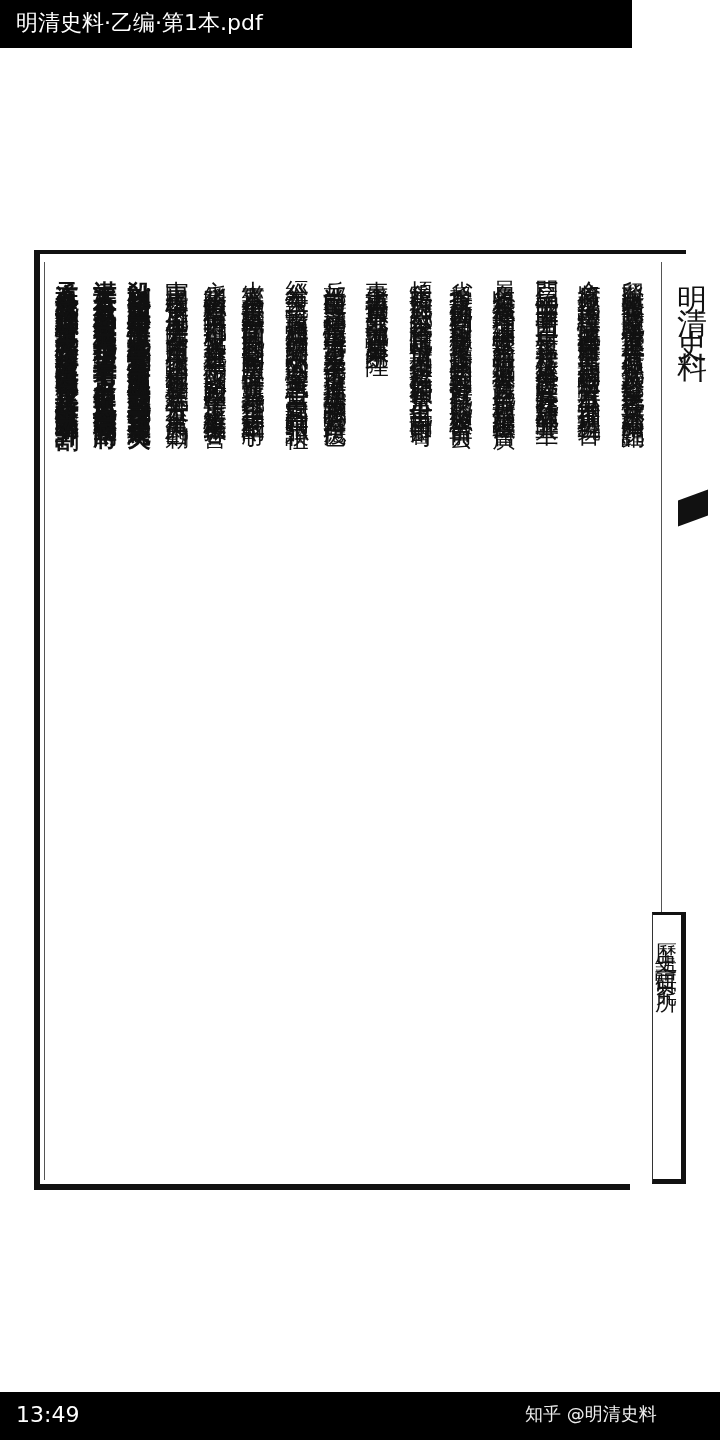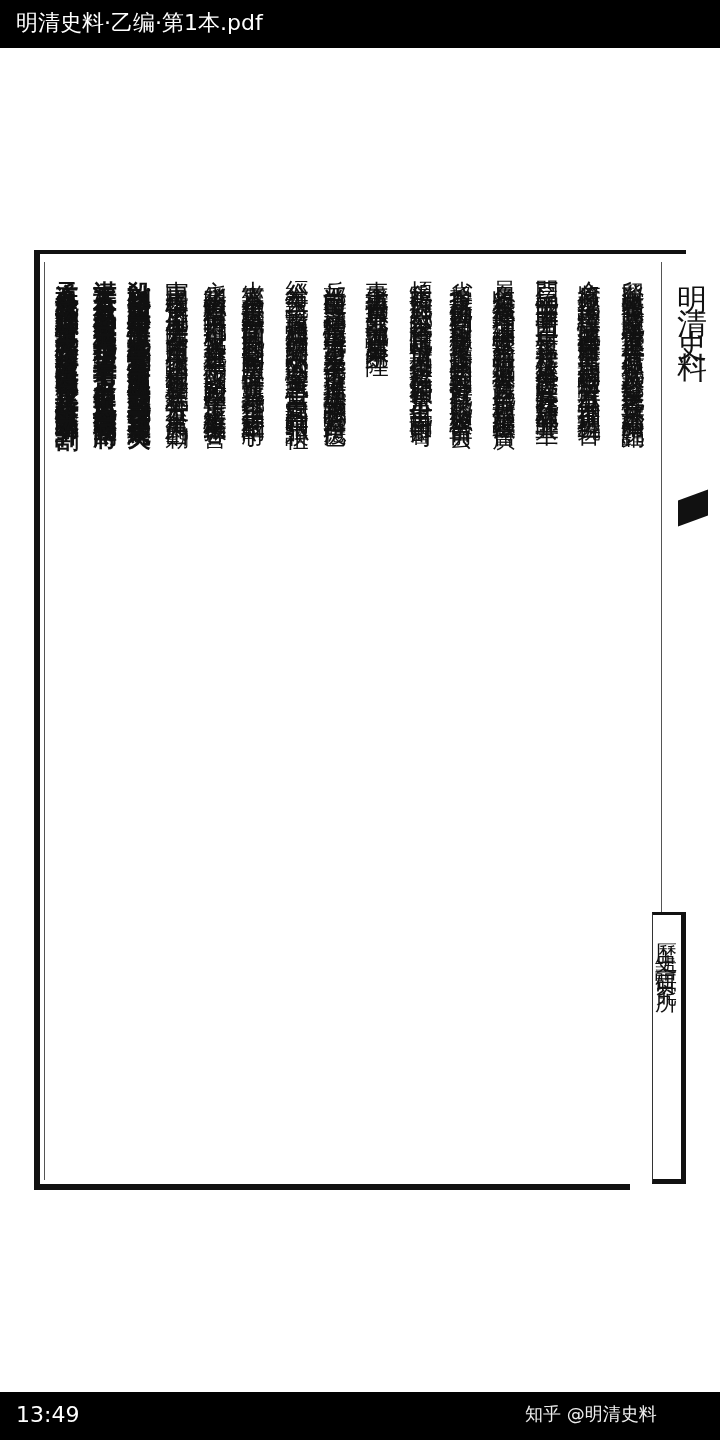--- a/index.html
+++ b/index.html
@@ -1,17 +1,17 @@
 <!DOCTYPE html>
 <html><head>
 <meta charset="utf-8">
 <style>
   html, body { margin:0; padding:0; }
   body { width:720px; height:1440px; position:relative; overflow:hidden; background:#fff; font-family:"DejaVu Serif", serif; }
-  .topbar { position:absolute; left:0; top:0; width:720px; height:48px; background:#000; color:#fff; }
+  .topbar { position:absolute; left:0; top:0; width:632px; height:48px; background:#000; color:#fff; }
   .topbar .title { position:absolute; left:16px; top:8px; font-family:"DejaVu Sans", sans-serif; font-size:22px; line-height:30px; }
   .page { position:absolute; left:0; top:48px; width:720px; height:1344px; background:#fff; }
   .frame-top { position:absolute; left:34px; top:250px; width:652px; height:4px; background:#111; }
   .frame-left { position:absolute; left:34px; top:252px; width:6px; height:934px; background:#111; }
   .frame-bottom { position:absolute; left:34px; top:1184px; width:596px; height:6px; background:#111; }
   .inner-left { position:absolute; left:44px; top:262px; width:1px; height:918px; background:#555; }
   .divider { position:absolute; left:661px; top:262px; width:1px; height:650px; background:#555; }
   .sidebox { position:absolute; left:652px; top:912px; width:34px; height:272px; border-left:1px solid #333; border-top:3px solid #111; border-right:5px solid #111; border-bottom:5px solid #111; box-sizing:border-box; background:#fff; }
   .side-label { position:absolute; left:0; top:10px; width:28px; writing-mode:vertical-rl; font-size:22px; letter-spacing:8px; color:#111; }
   .margin-title { position:absolute; left:672px; top:262px; width:40px; writing-mode:vertical-rl; font-size:30px; letter-spacing:22px; color:#111; overflow:hidden; height:220px; }

